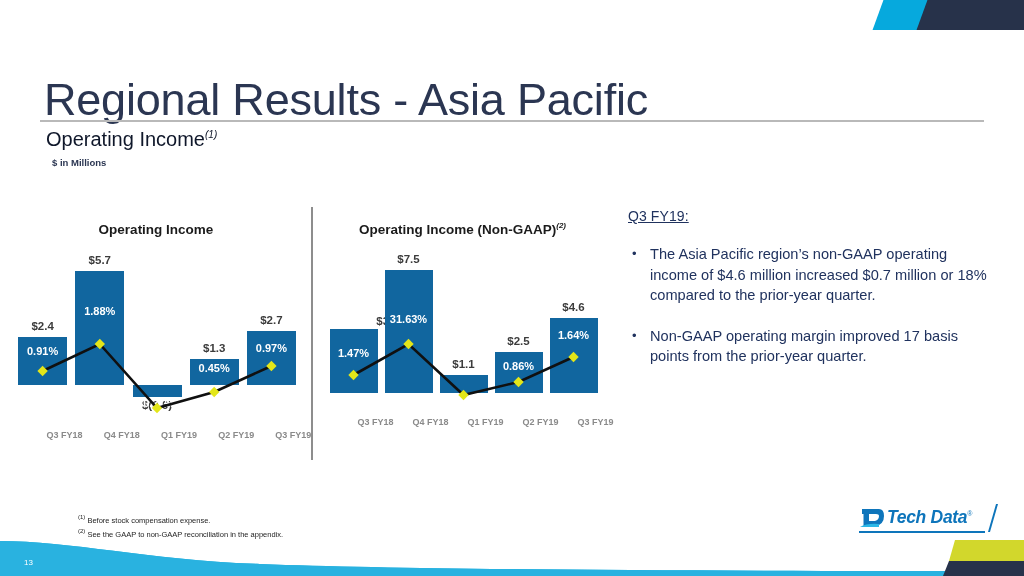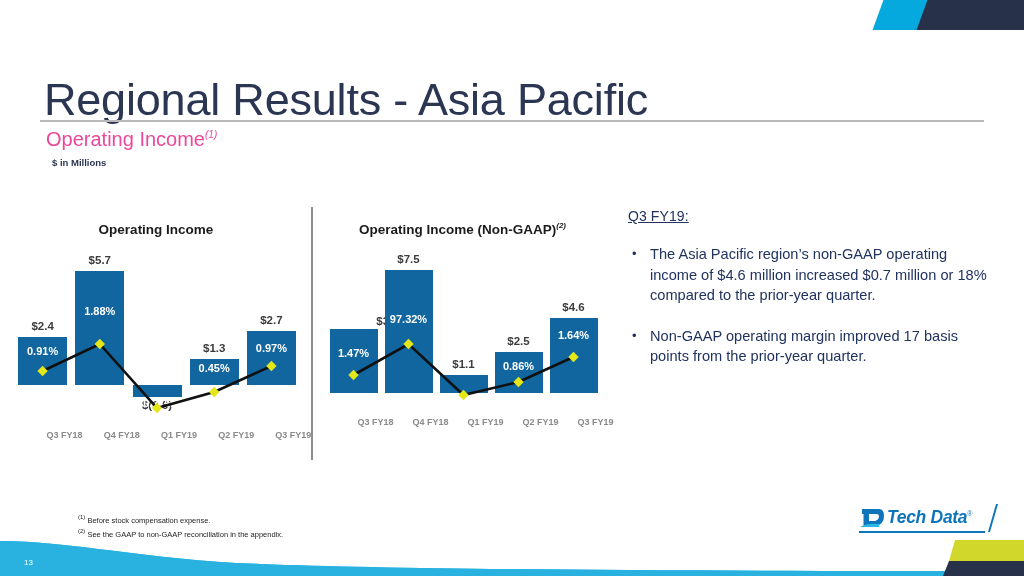--- a/index.html
+++ b/index.html
@@ -29,21 +29,21 @@
   .page-title{
     position:absolute;left:44px;top:74px;
     font-size:45px;font-weight:400;color:#2b3652;
     letter-spacing:-0.2px;white-space:nowrap;
   }
   .rule{
     position:absolute;left:40px;top:120px;width:944px;height:2px;background:#b9b9b9;
   }
   .sub-title{
     position:absolute;left:46px;top:128px;
-    font-size:20px;color:#ec4899;font-weight:400;white-space:nowrap;
+    font-size:20px;color:#0f172a;font-weight:400;white-space:nowrap;
   }
   .sub-title .sup{font-size:10px;vertical-align:super;font-style:italic;}
   .sub-unit{
     position:absolute;left:52px;top:157px;
     font-size:9.5px;color:#2b3652;font-weight:600;
   }
 
   
   .chart{position:absolute;top:205px;height:255px;}
   .chart-title{
@@ -173,21 +173,21 @@
     <div class="chart-title">
       <span>Operating Income (Non-GAAP)</span><span class="sup">(2)</span>
     </div>
     <div class="plot">
         <div class="bar" style="left: 9.5px; top: 124.04px; width: 48px; height: 63.96px; background: rgb(17, 102, 159);"></div>
         <div class="bar-val" style="left: -6.5px; width: 76px; top: 110px; padding-left: 36px;">$3.9</div>
         <div class="pct" style="left: -6.5px; width: 80px; top: 142px;">1.47%</div>
         <div class="catlab" style="left: -6.5px; width: 80px; top: 212px;">Q3 FY18</div>
         <div class="bar" style="left: 64.5px; top: 65px; width: 48px; height: 123px; background: rgb(17, 102, 159);"></div>
         <div class="bar-val" style="left: 48.5px; width: 80px; top: 48px;">$7.5</div>
-        <div class="pct" style="left: 48.5px; width: 80px; top: 108px;">97.32%</div>
+        <div class="pct" style="left: 48.5px; width: 80px; top: 108px;">31.63%</div>
         <div class="catlab" style="left: 48.5px; width: 80px; top: 212px;">Q4 FY18</div>
         <div class="bar" style="left: 119.5px; top: 169.96px; width: 48px; height: 18.04px; background: rgb(17, 102, 159);"></div>
         <div class="bar-val" style="left: 103.5px; width: 80px; top: 152.96px;">$1.1</div>
         <div class="pct" style="left: 103.5px; width: 80px; top: 198px;">0.40%</div>
         <div class="catlab" style="left: 103.5px; width: 80px; top: 212px;">Q1 FY19</div>
         <div class="bar" style="left: 174.5px; top: 147px; width: 48px; height: 41px; background: rgb(17, 102, 159);"></div>
         <div class="bar-val" style="left: 158.5px; width: 80px; top: 130px;">$2.5</div>
         <div class="pct" style="left: 158.5px; width: 80px; top: 155px;">0.86%</div>
         <div class="catlab" style="left: 158.5px; width: 80px; top: 212px;">Q2 FY19</div>
         <div class="bar" style="left: 229.5px; top: 112.56px; width: 48px; height: 75.44px; background: rgb(17, 102, 159);"></div>

